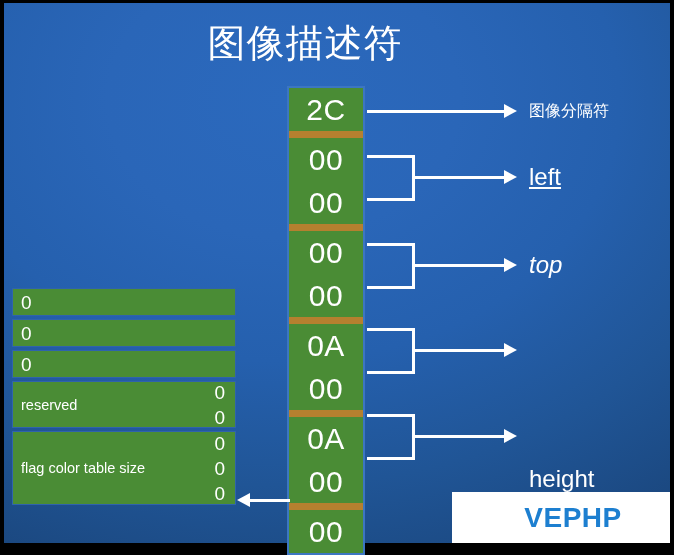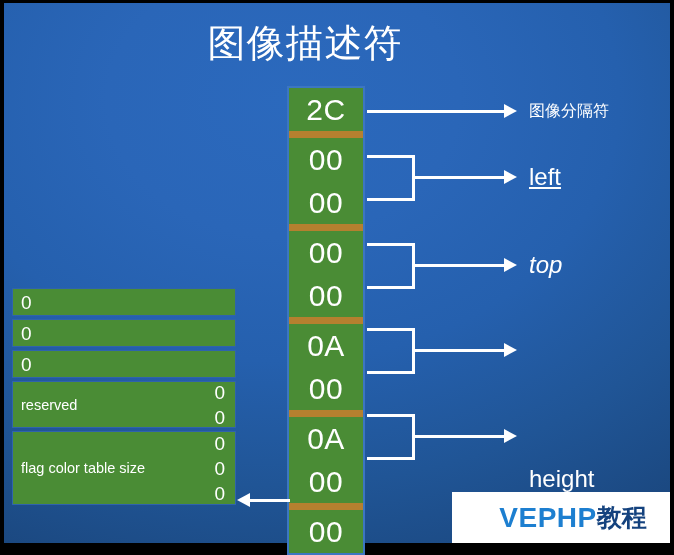--- a/index.html
+++ b/index.html
@@ -296,16 +296,15 @@
         <div>0</div>
         <div>0</div>
         <div>0</div>
       </div>
     </div>
 
   </div>
 
   <div id="watermark">
     <span class="wm-a">VEPHP</span>
-      <span class="wm-b">教程</span>
   </div>
 
 </div>
 
 </body></html>

